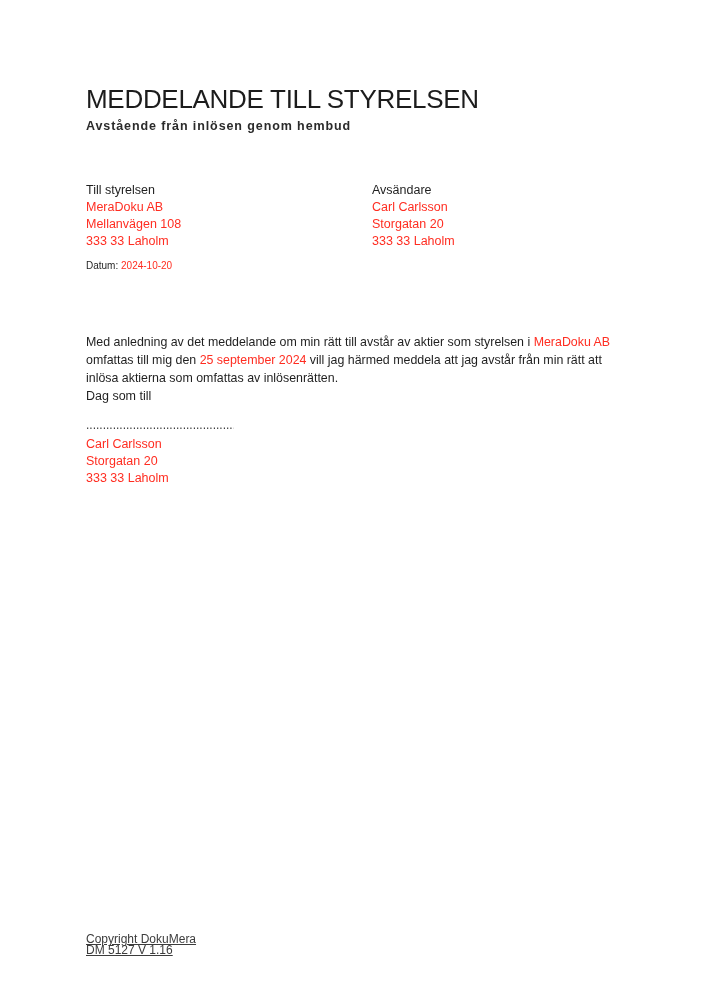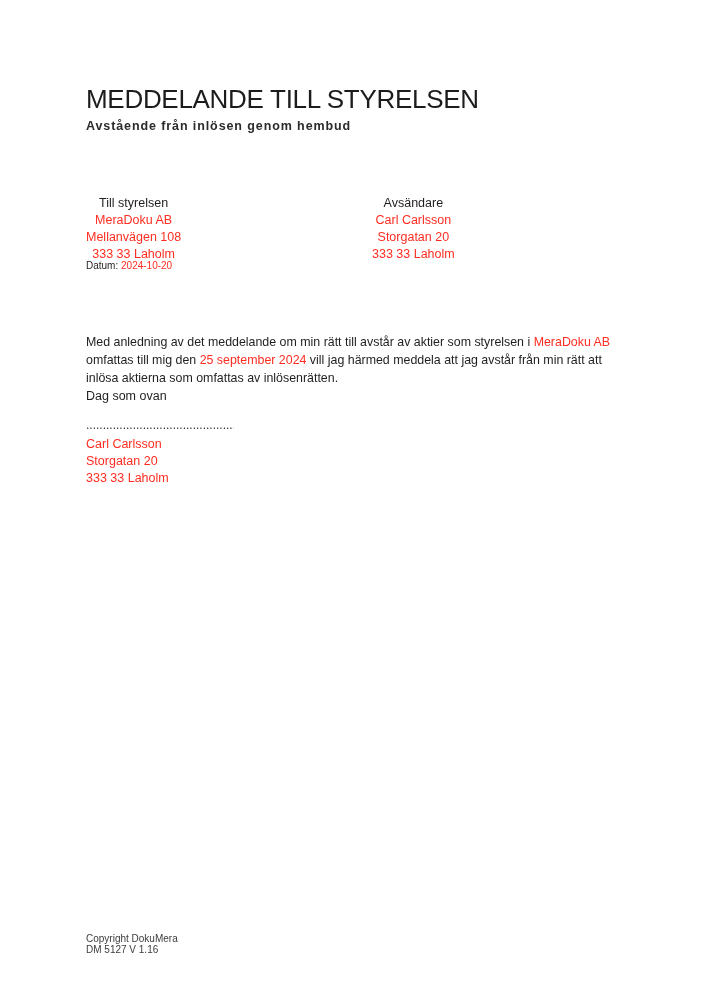--- a/index.html
+++ b/index.html
@@ -41,24 +41,23 @@
   }
   
   .addresses {
     position: absolute;
     left: 86px;
     top: 180px;
     width: 536px;
   }
   .addr-col {
     position: absolute;
-    top: 15px;
+    top: 2px;
     font-size: 12.5px;
     line-height: 17px;
-    text-align: center;
   }
   .addr-col.recipient { left: 0; }
   .addr-col.sender { left: 286px; }
   .date-line {
     position: absolute;
     left: 86px;
     top: 260px;
     font-size: 10px;
   }
   
@@ -103,23 +102,24 @@
     width: 707px;
     text-align: right;
     font-size: 14px;
     color: #2b2b2b;
     padding-left: 30px;
   }
   .footer-meta {
     position: absolute;
     left: 86px;
     top: 934px;
-    font-size: 10px;
+    font-size: 12px;
     line-height: 10.5px;
     color: #3c3c3c;
+    text-decoration: underline;
   }
   .red { color: var(--field-red, #ff2d21); }
 </style>
 </head>
 <body>
 
 <div class="page">
 
   <h1 class="doc-title">MEDDELANDE TILL STYRELSEN</h1>
   <div class="doc-subtitle">Avstående från inlösen genom hembud</div>
@@ -136,21 +136,21 @@
       <div class="red">Carl Carlsson</div>
       <div class="red">Storgatan 20</div>
       <div class="red">333 33 Laholm</div>
     </div>
   </div>
 
   <div class="date-line"><span>Datum: </span><span class="red">2024-10-20</span></div>
 
   <p class="body-par"><span>Med anledning av det meddelande om min rätt till avstår av aktier som styrelsen i </span><span class="red">MeraDoku AB</span><span> omfattas till mig den </span><span class="red">25 september 2024</span><span> vill jag härmed meddela att jag avstår från min rätt att inlösa aktierna som omfattas av inlösenrätten.</span></p>
 
-  <div class="closing">Dag som ovan</div>
+  <div class="closing">Dag som till</div>
 
   <div class="dotted-line">................................................................</div>
 
   <div class="signature-block">
     <div class="red">Carl Carlsson</div>
     <div class="red">Storgatan 20</div>
     <div class="red">333 33 Laholm</div>
   </div>
 
   <div class="page-number">1(1)</div>

